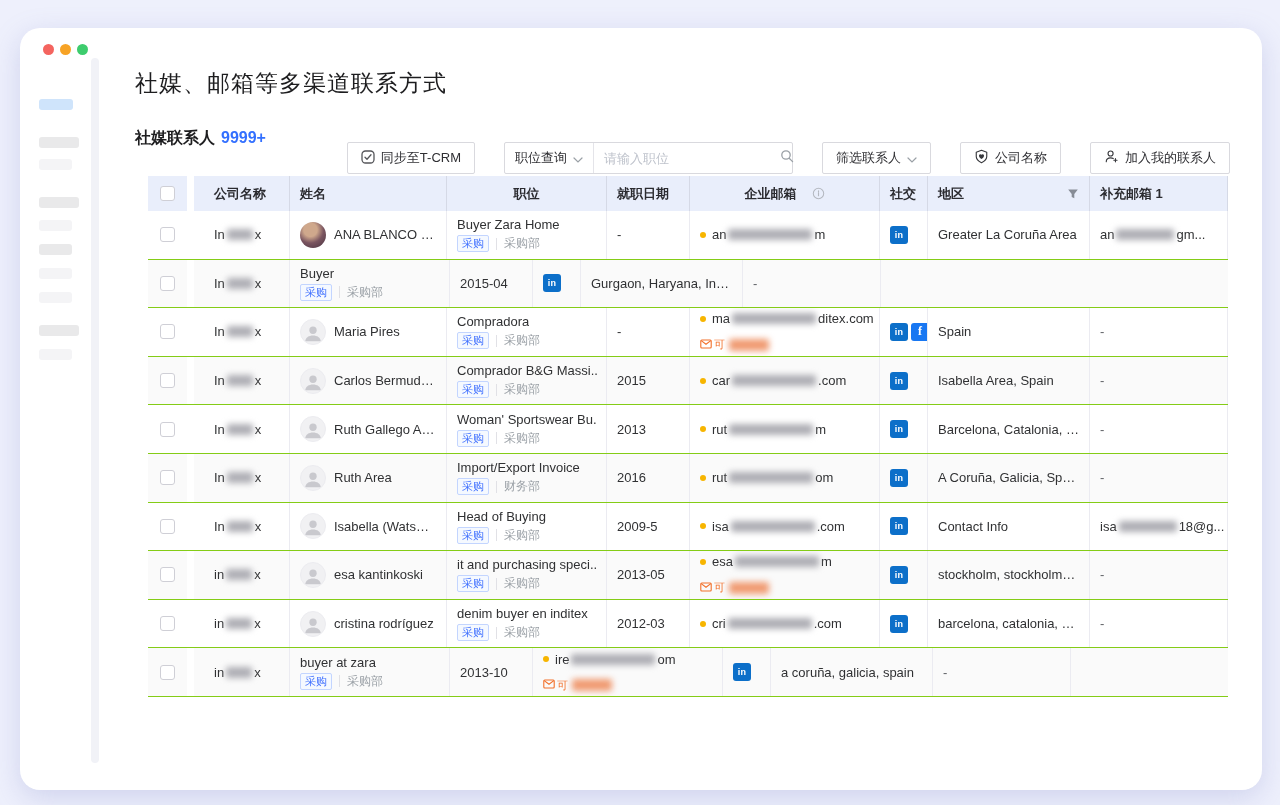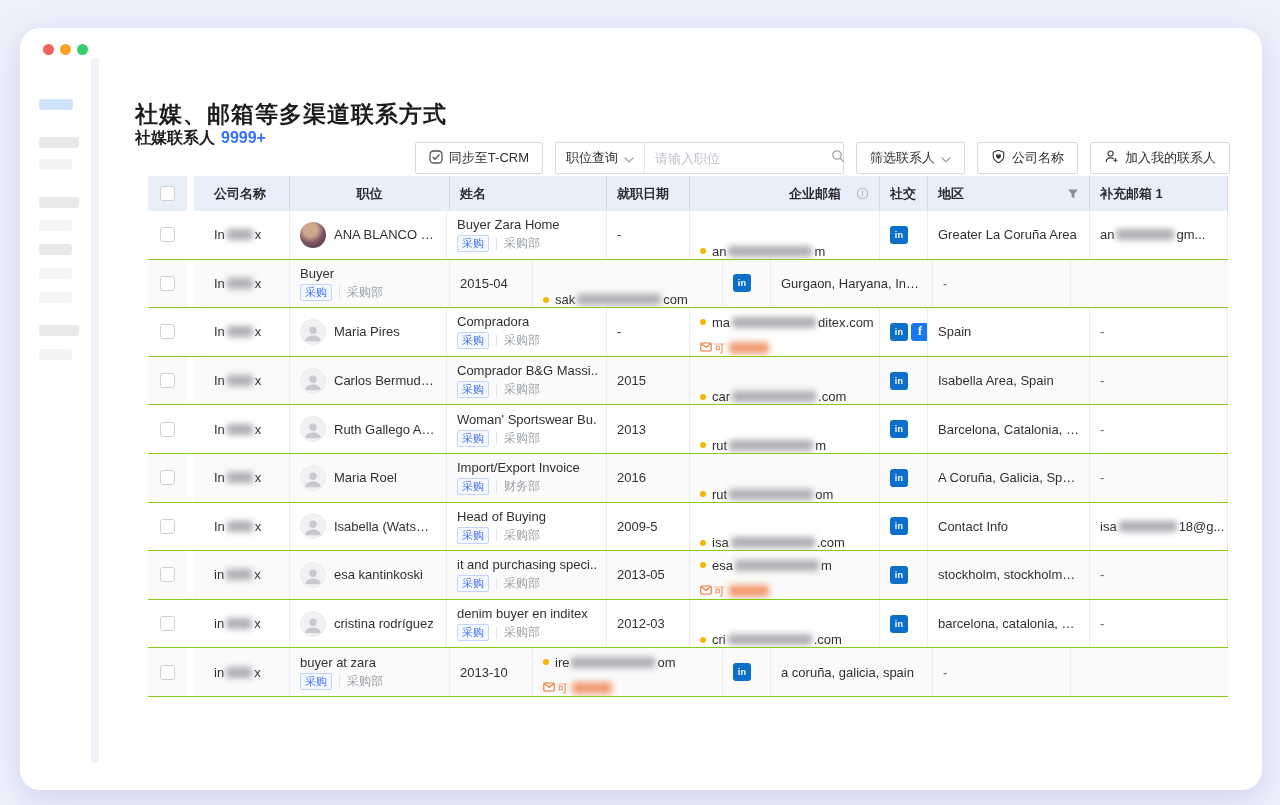--- a/index.html
+++ b/index.html
@@ -15,25 +15,25 @@
     background:#fff; border-radius:20px;
     box-shadow:0 8px 28px rgba(130,135,200,.28);
   }
   
   .lights { position:absolute; left:23px; top:16px; display:flex; gap:6px; }
   .light { width:11px; height:11px; border-radius:50%; }
   
   .bar { position:absolute; border-radius:3px; }
   .side-divider { position:absolute; left:71px; top:30px; width:8px; height:705px; background:#f1f2f7; border-radius:4px; }
   
-  .page-title { position:absolute; left:115px; top:40px; font-size:23px; font-weight:bold; color:#1d1d1f; letter-spacing:1px;margin-top:31px; }
+  .page-title { position:absolute; left:115px; top:40px; font-size:23px; font-weight:normal; color:#1d1d1f; letter-spacing:1px; }
   .toolbar { position:absolute; left:115px; top:94px; width:1095px; height:32px; display:flex; align-items:center; }
   .subtitle { font-size:16px; font-weight:bold; color:#1d1d1f; }
   .subtitle .count { color:#3370ff; margin-left:6px; }
-  .tb-actions { margin-left:auto; display:flex; align-items:center; gap:12px;margin-top:40px; }
+  .tb-actions { margin-left:auto; display:flex; align-items:center; gap:29px;margin-top:40px; }
   .btn {
     height:32px; display:flex; align-items:center; gap:6px; padding:0 13px;
     border:1px solid #d9d9de; border-radius:2px; background:#fff;
     font-size:13px; color:#2f2f33; cursor:pointer; white-space:nowrap;
   }
   .query-group { display:flex; align-items:center; height:32px; border:1px solid #d9d9de; border-radius:2px; background:#fff; }
   .query-left { display:flex; align-items:center; gap:6px; padding:0 10px; height:100%; font-size:13px; color:#2f2f33; cursor:pointer; border-right:1px solid #e4e4e9; }
   .query-input-wrap { display:flex; align-items:center; width:198px; padding:0 10px; height:100%; }
   .query-input { flex:1; border:none; outline:none; font-size:13px; color:#333; background:transparent; font-family:inherit; }
   .query-input::placeholder { color:#bfc3cc; }
@@ -44,21 +44,21 @@
   .thead .td { border-right:1px solid #d5d9e6; }
   .tr { display:flex; height:48.6px; background:#fff; border-bottom:1px solid #84cc16; }
   .tr.alt { background:#fafafa; }
   .td { display:flex; align-items:center; padding:0 10px; border-right:1px solid #ebebf1; height:100%; overflow:hidden; }
   .c-check { width:39px; justify-content:center; padding:0; border-right:none !important; }
   .c-gap { width:7px; padding:0; background:#fff; border-right:none !important; }
   .c-company { width:96px;padding-left:20px; }
   .c-name { width:157px; }
   .c-pos { width:160px; flex-direction:column; align-items:flex-start; justify-content:center; gap:3px; }
   .c-date { width:83px;text-align:right; }
-  .c-email { width:190px; flex-direction:column; align-items:flex-start; justify-content:flex-end; gap:11px; }
+  .c-email { width:190px; flex-direction:column; align-items:flex-start; justify-content:center; gap:11px; }
   .c-social { width:48px; gap:3px; }
   .c-region { width:162px; }
   .c-supp { width:138px; border-right:1px solid #ebebf1; }
   .thead .c-region { justify-content:space-between; }
   .nowrap { white-space:nowrap; overflow:hidden; text-overflow:ellipsis; }
   .checkbox { width:15px; height:15px; border:1px solid #cfcfd6; border-radius:3px; background:#fff; cursor:pointer; }
   
   .blur { display:inline-block; height:11px; border-radius:2px; background:#aeaeb4; filter:blur(3px); margin:0 2px; flex:none; }
   .blur-co { width:26px; }
   .blur-em { width:84px; }
@@ -182,22 +182,22 @@
   </div>
 
   <div class="table">
 
     <div class="thead">
       <div class="td c-check">
           <span class="checkbox"></span>
         </div>
       <div class="td c-gap"></div>
       <div class="td c-company">公司名称</div>
+      <div class="td c-name">姓名</div>
       <div class="td c-pos" style="flex-direction:row; align-items:center;">职位</div>
-      <div class="td c-name">姓名</div>
       <div class="td c-date">就职日期</div>
       <div class="td c-email" style="flex-direction:row; align-items:center;">
         <span>企业邮箱</span>
         <span class="icon-info">
           <svg width="13" height="13" viewBox="0 0 14 14">
               <circle cx="7" cy="7" r="5.6" fill="none" stroke="#b4b8c0" stroke-width="1.1"></circle>
               <path d="M7 6.2v3.2M7 4.2v1" stroke="#b4b8c0" stroke-width="1.2" stroke-linecap="round"></path>
             </svg>
         </span>
       </div>
@@ -269,28 +269,20 @@
         </div>
       <div class="td c-pos">
         <div class="pos1">Buyer</div>
         <div class="pos2">
             <span class="tag">采购</span>
             <span class="pos-sep"></span>
             <span class="dept">采购部</span>
           </div>
       </div>
       <div class="td c-date">2015-04</div>
-      <div class="td c-email">
-        <div class="em-line">
-            <span class="em-dot"></span>
-            <span>sak</span>
-            <span class="blur blur-em"></span>
-            <span>com</span>
-          </div>
-      </div>
       <div class="td c-social">
           <span class="sns sns-li">in</span>
         </div>
       <div class="td c-region">
           <span class="nowrap">Gurgaon, Haryana, India</span>
         </div>
       <div class="td c-supp">
           <span class="muted">-</span>
         </div>
     </div>
@@ -455,21 +447,21 @@
           <span class="blur blur-co"></span>
           <span>x</span>
         </div>
       <div class="td c-name">
         <span class="avatar">
             <svg width="22" height="22" viewBox="0 0 24 24">
               <circle cx="12" cy="9" r="4" fill="#c9c9ce"></circle>
               <path d="M3.5 21c.4-4 3.9-6.3 8.5-6.3s8.1 2.3 8.5 6.3z" fill="#c9c9ce"></path>
             </svg>
           </span>
-        <span class="nowrap">Maria Roel</span>
+        <span class="nowrap">Ruth Area</span>
       </div>
       <div class="td c-pos">
         <div class="pos1">Import/Export Invoice</div>
         <div class="pos2">
             <span class="tag">采购</span>
             <span class="pos-sep"></span>
             <span class="dept">财务部</span>
           </div>
       </div>
       <div class="td c-date">2016</div>

